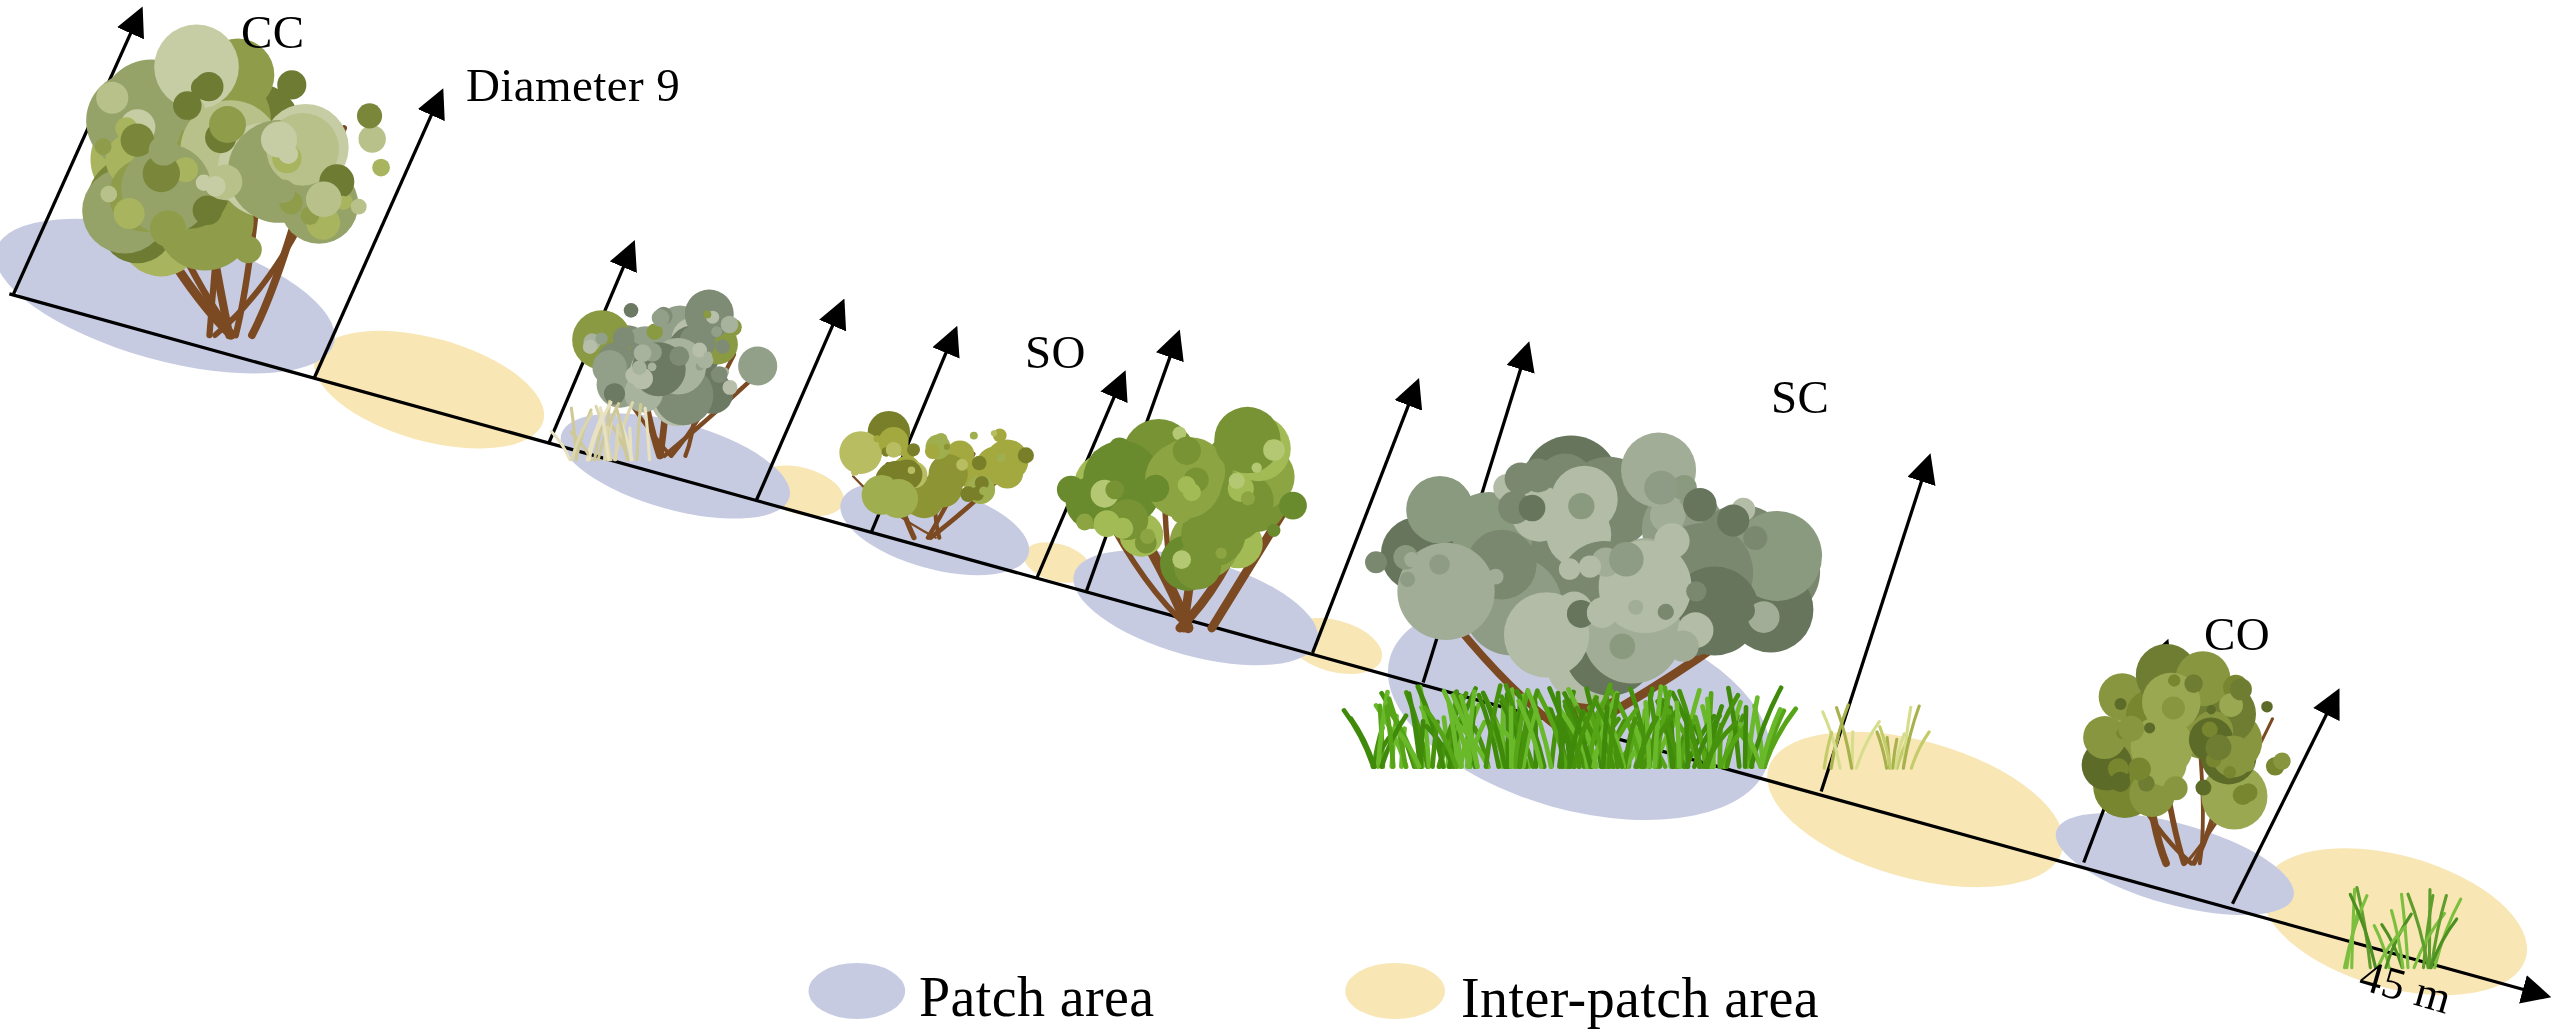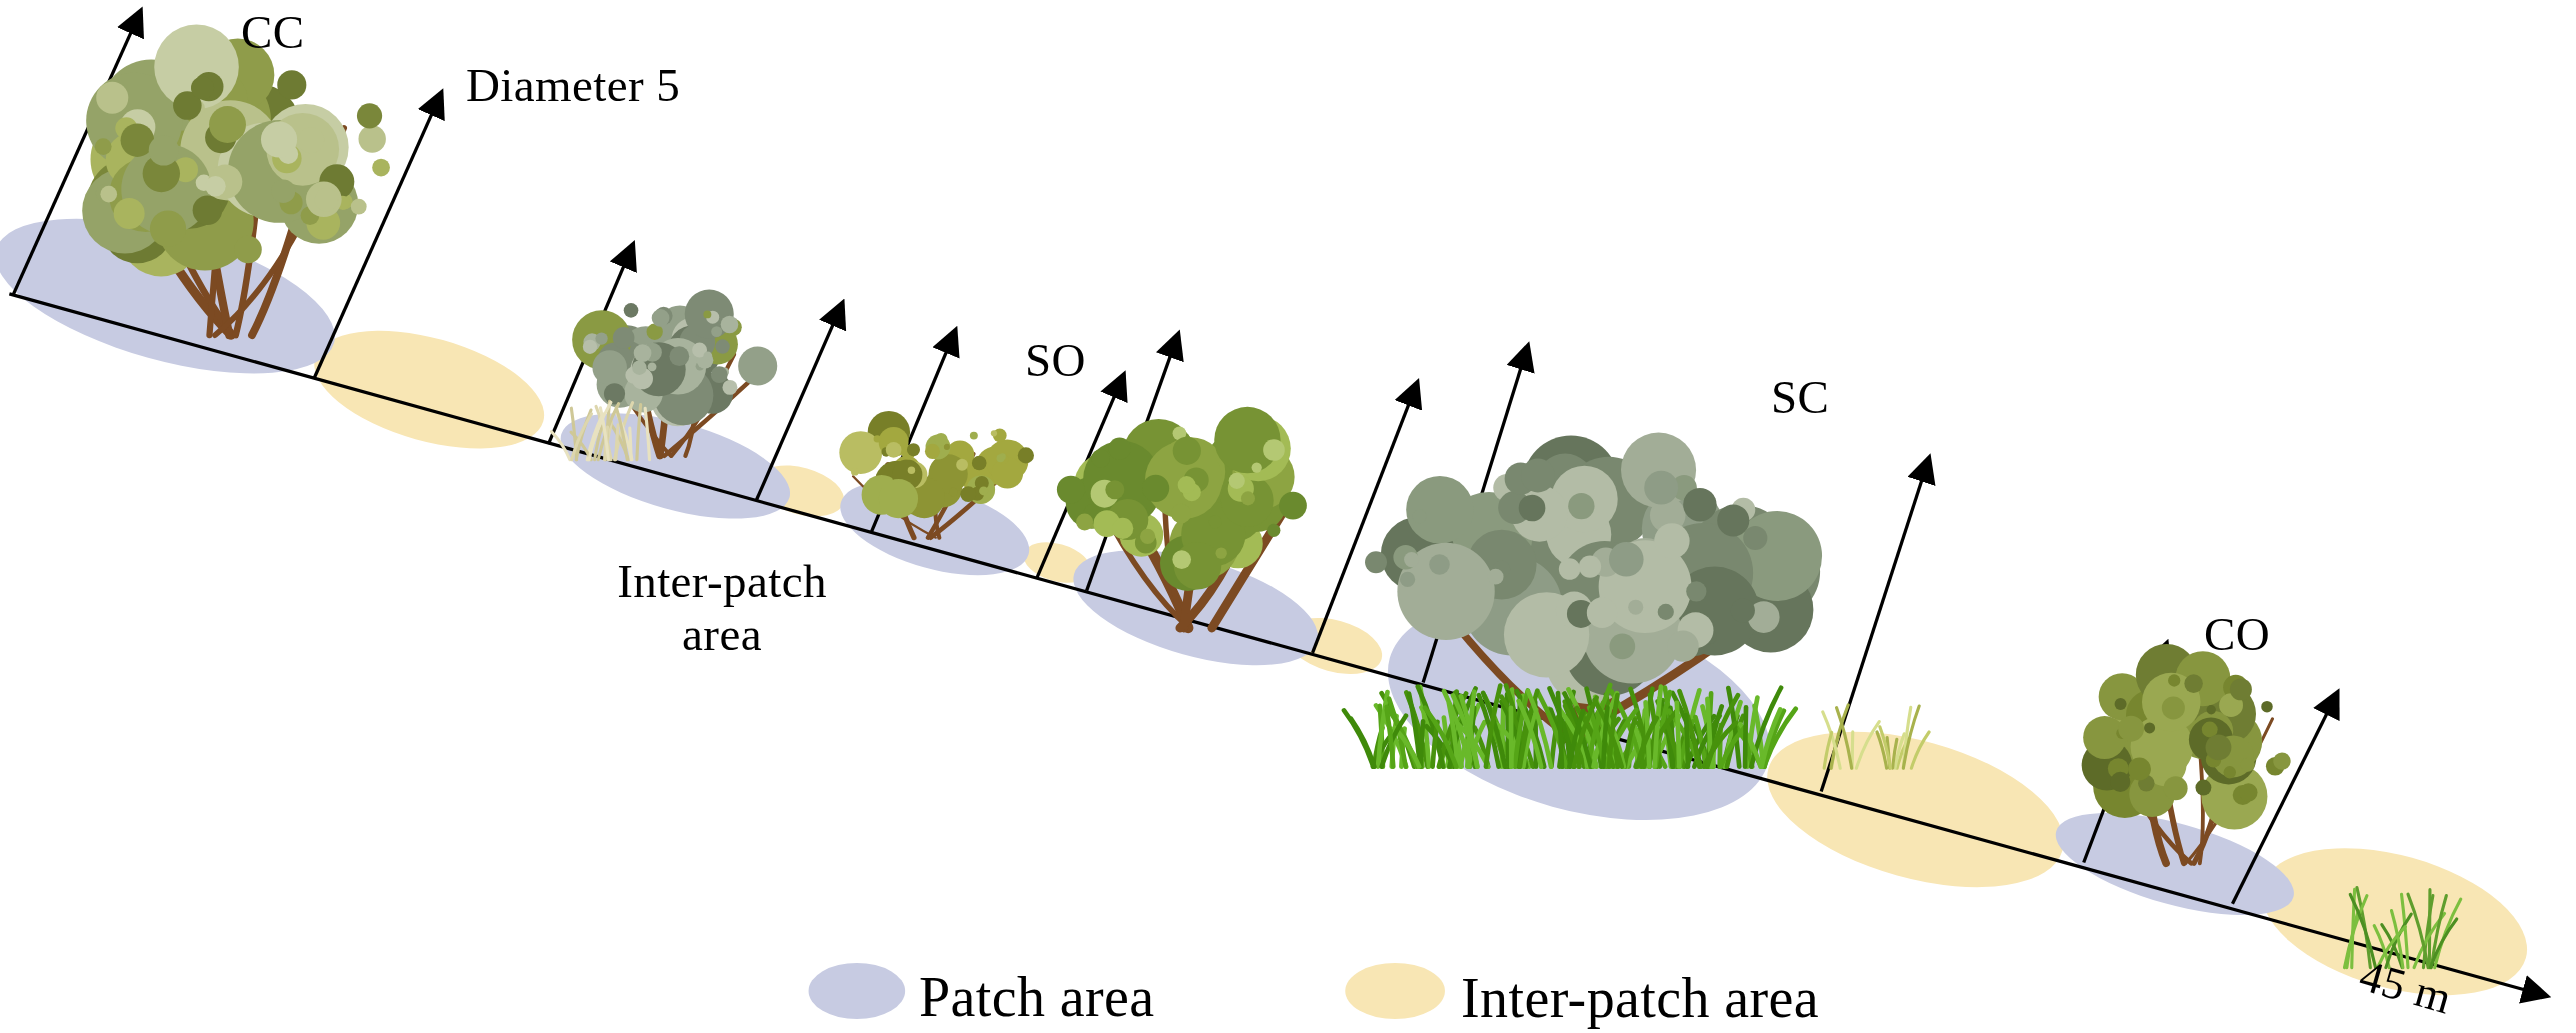--- a/index.html
+++ b/index.html
@@ -702,24 +702,22 @@
         </g>
       </g>
 
     <g>
       <ellipse class="patch" cx="1100" cy="1272" rx="62" ry="36" fill="#c7cbe2"></ellipse>
       <ellipse class="ip" cx="1791" cy="1272" rx="64" ry="36" fill="#f8e6b4"></ellipse>
     </g>
   </svg>
 
   <div class="lbl" style="left:241px;top:6.2px">CC</div>
-  <div class="lbl" style="left:466px;top:59px">Diameter 5</div>
-  <div class="lbl" style="left:1025px;top:334px">SO</div>
-  <div class="lbl center" style="left:566px;top:555px;width:312px">Inter-patch
-area</div>
+  <div class="lbl" style="left:466px;top:59px">Diameter 9</div>
+  <div class="lbl" style="left:1025px;top:326px">SO</div>
   <div class="lbl" style="left:1771px;top:371px">SC</div>
   <div class="lbl" style="left:2204px;top:608px">CO</div>
   <div class="lbl rot" style="left:2368px;top:950px;font-size:45px">45 m</div>
 
   <div class="lbl legend-lbl" style="left:919px;top:966px">Patch area</div>
   <div class="lbl legend-lbl" style="left:1461px;top:967px">Inter-patch area</div>
 </div>
 
 
 </body></html>

